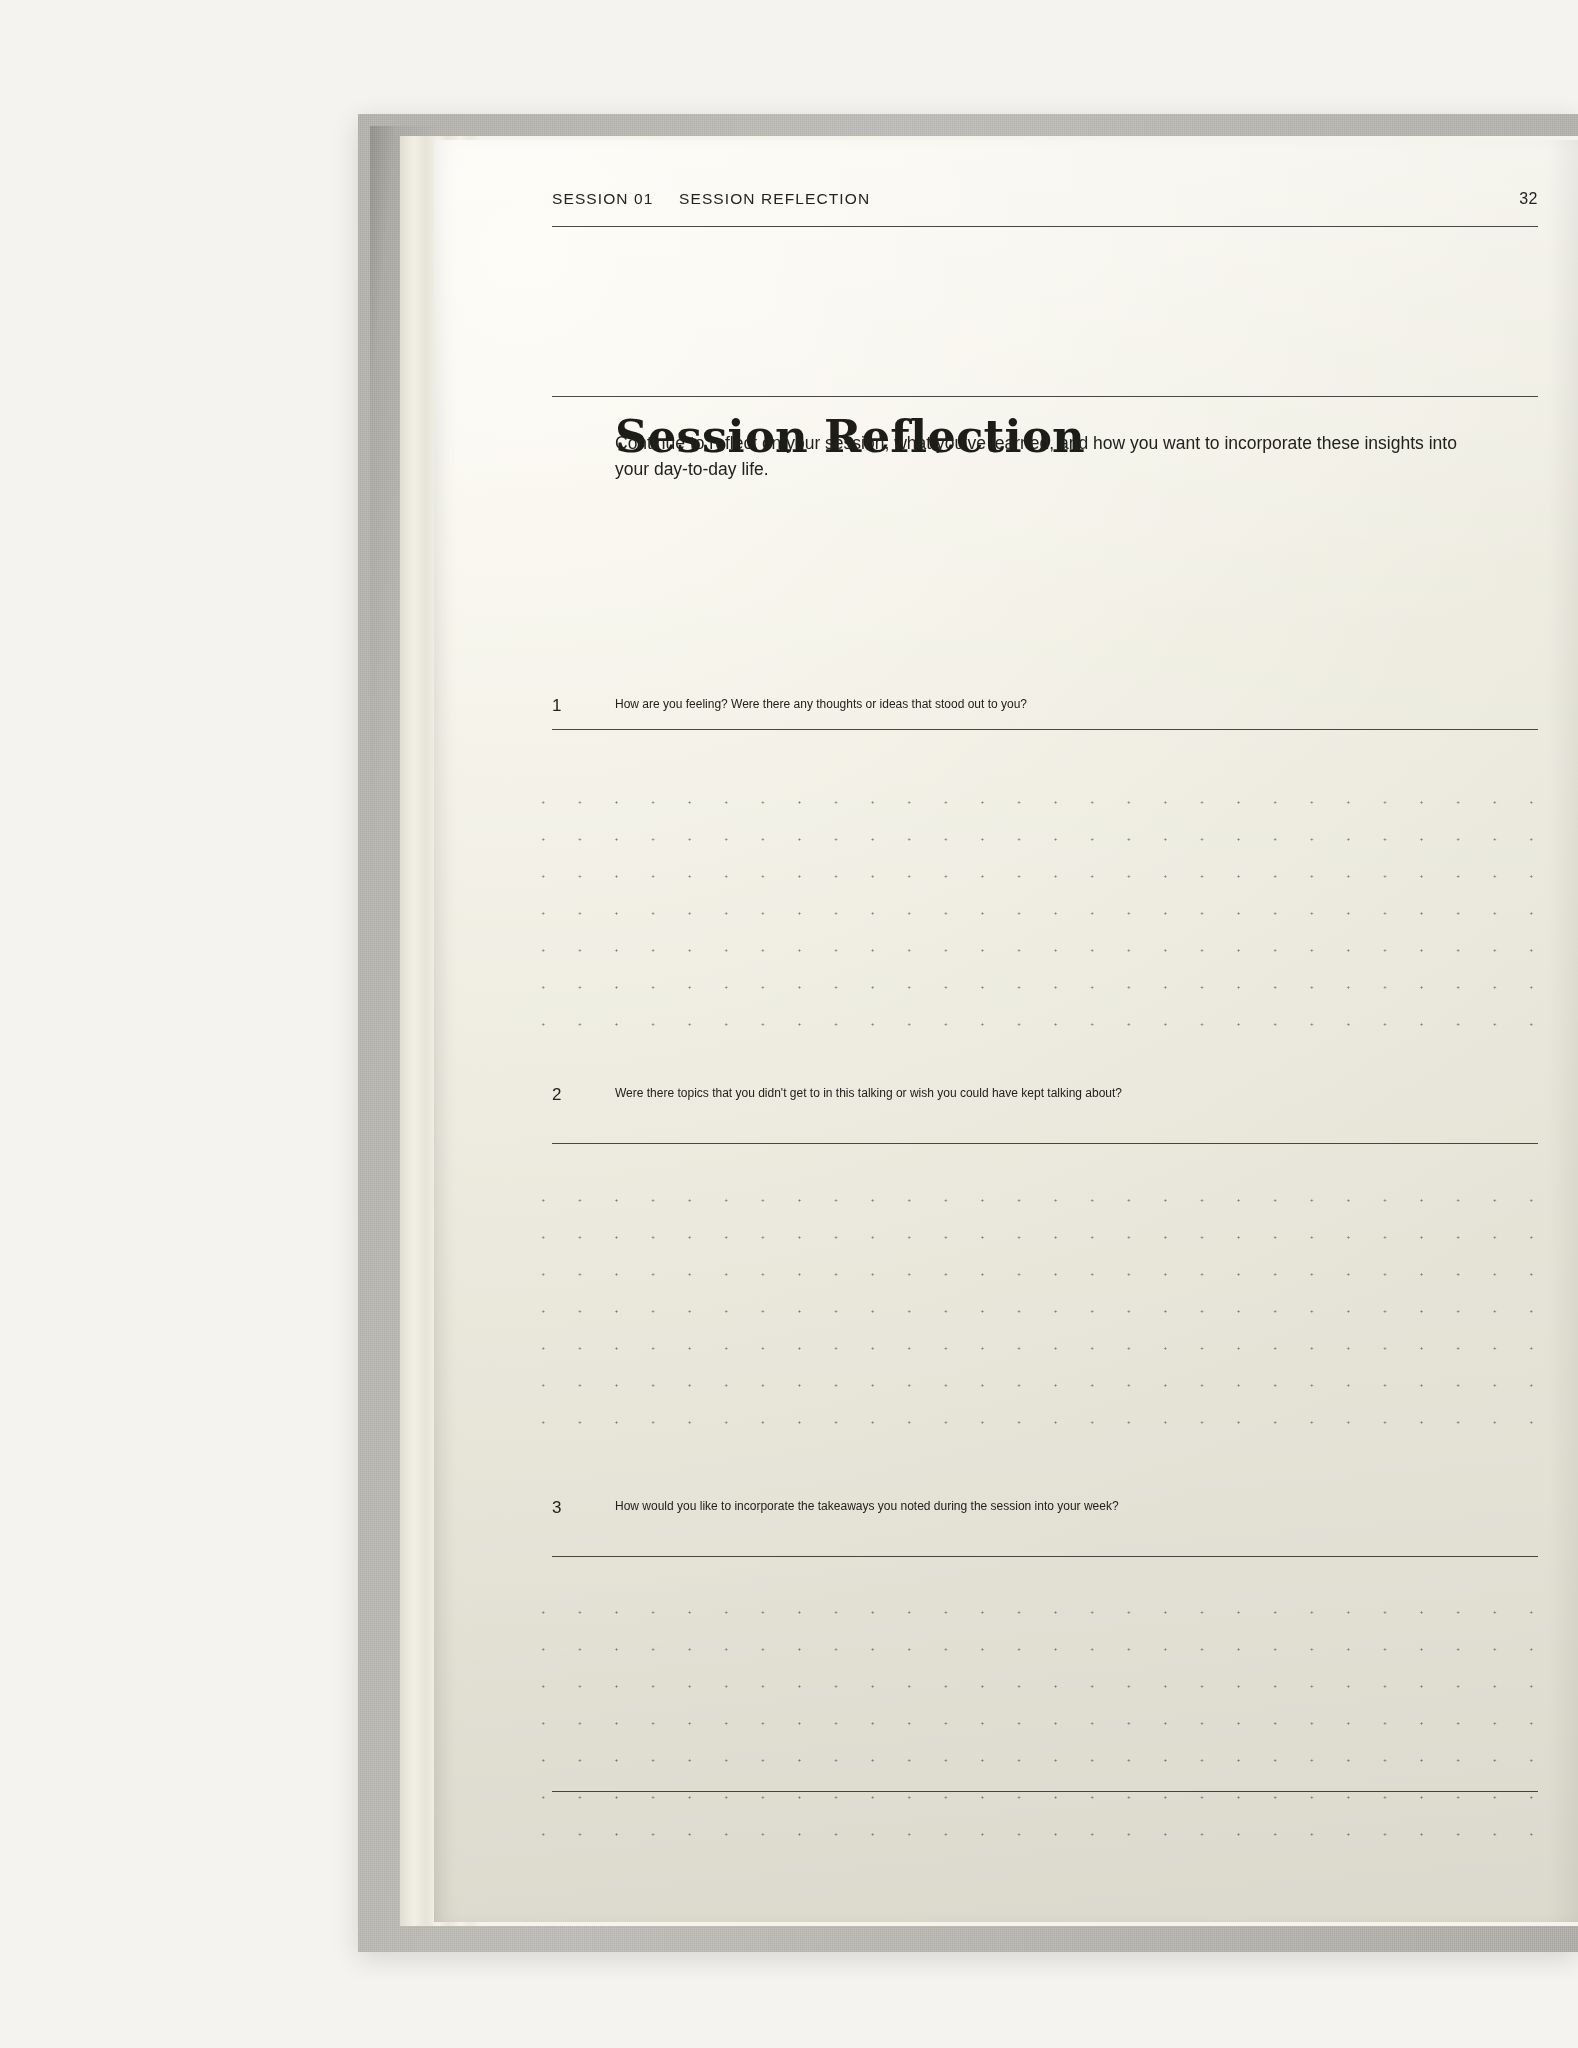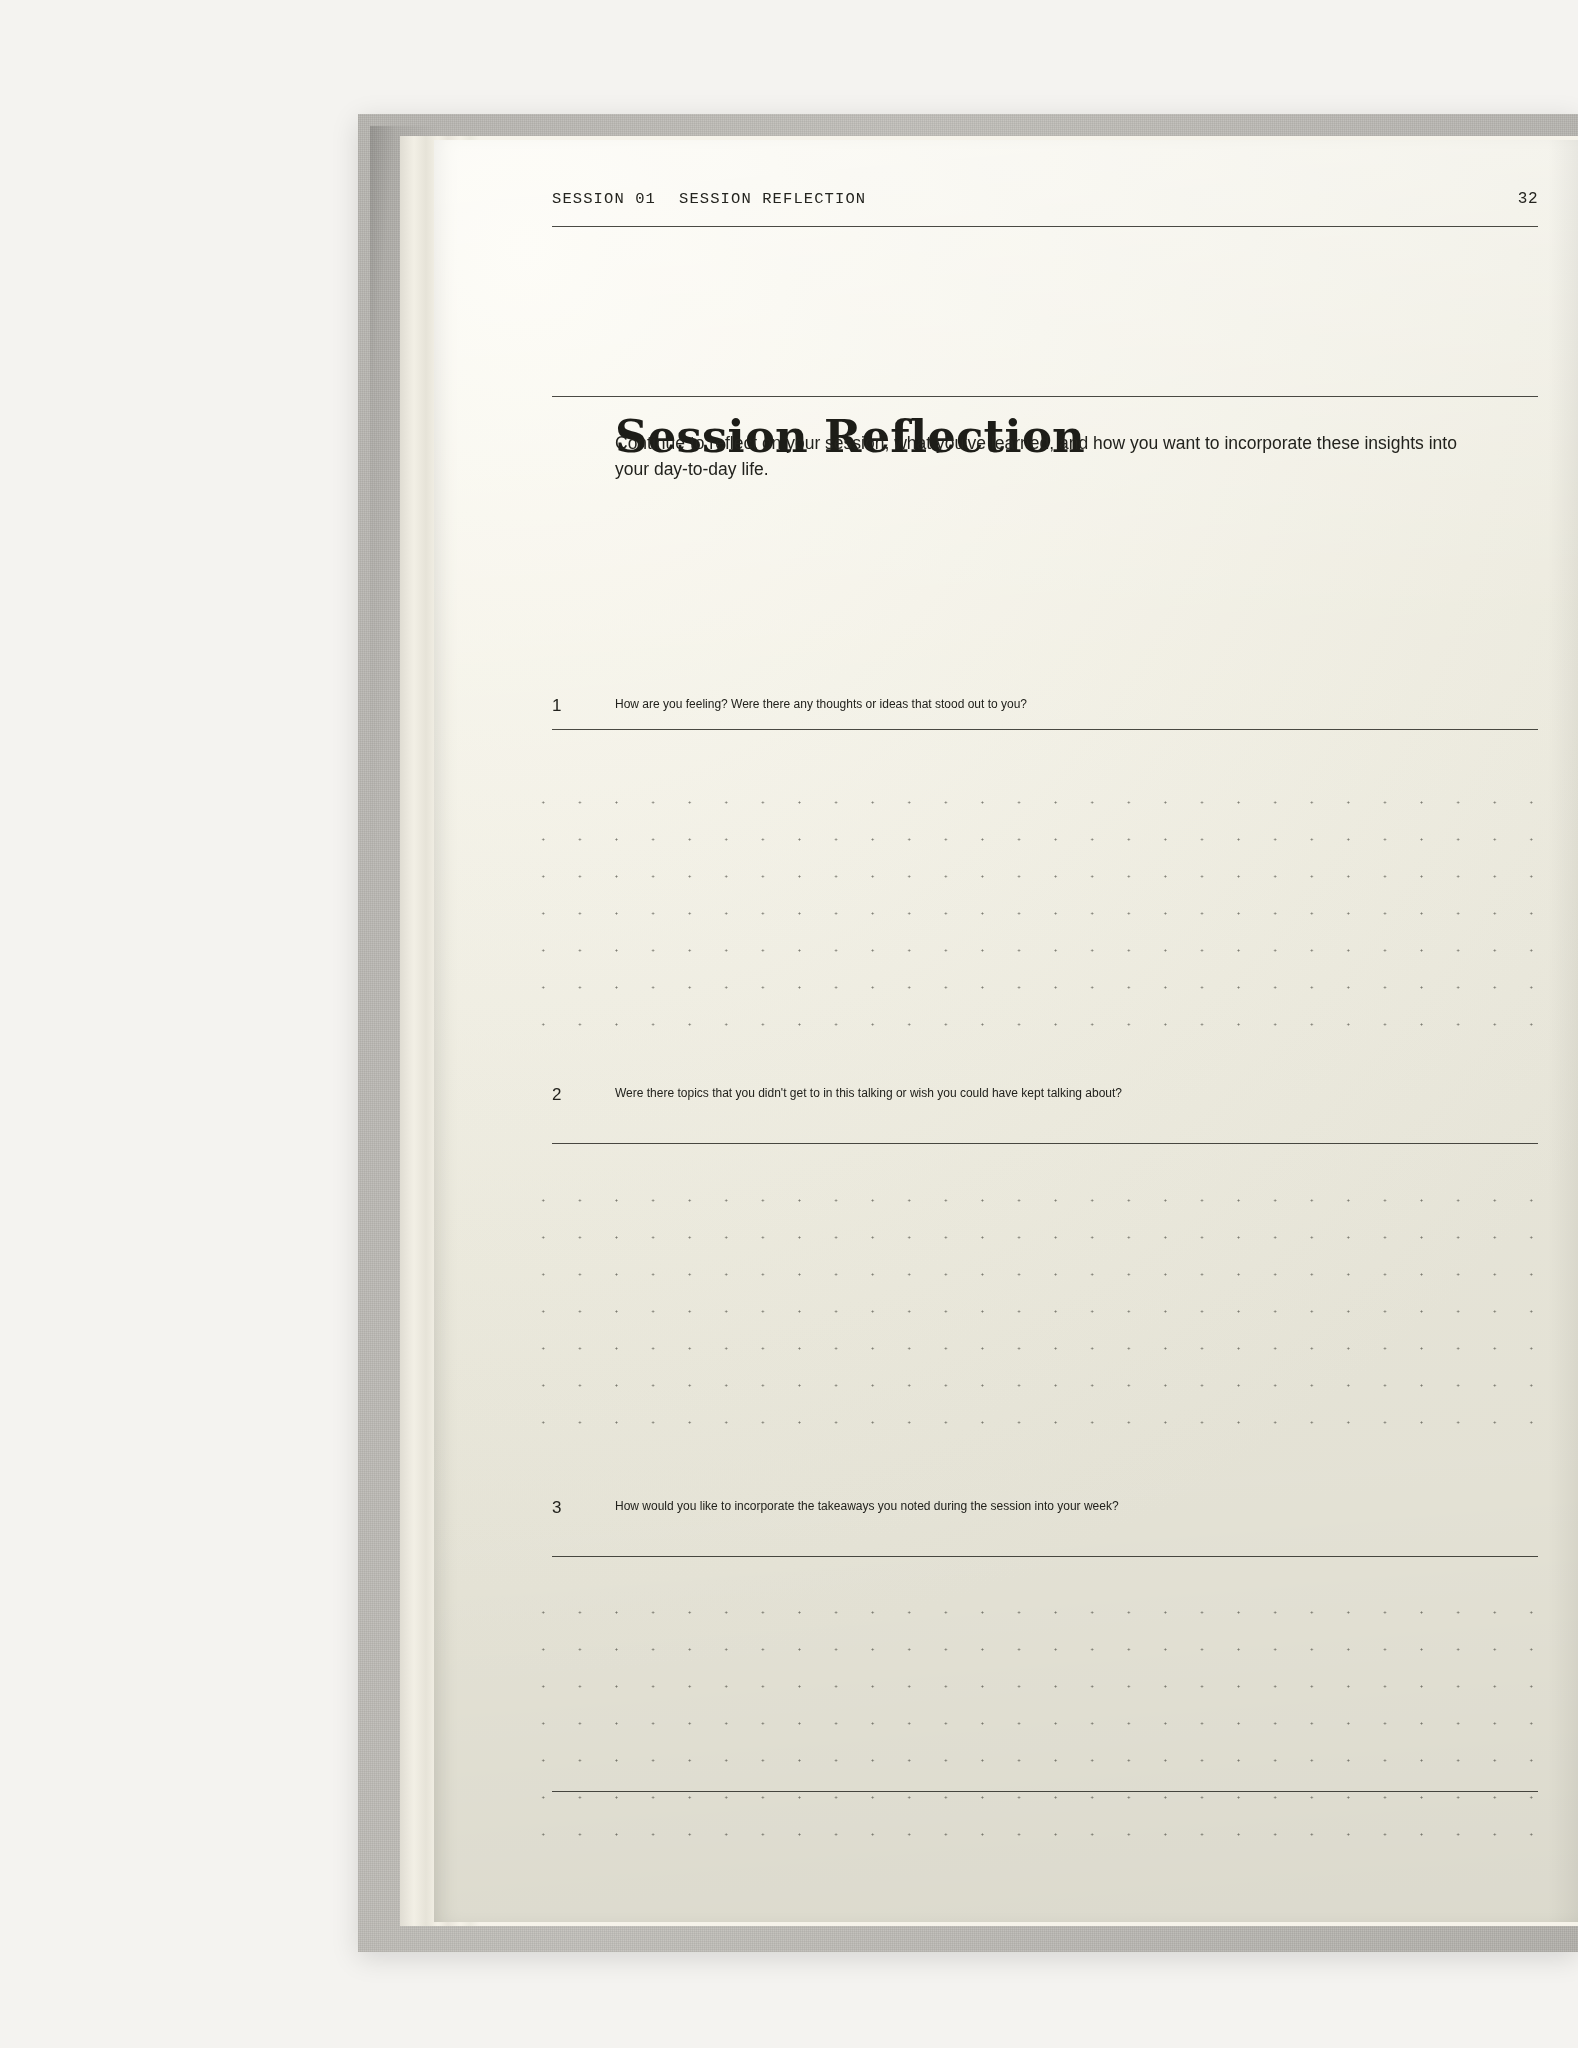--- a/index.html
+++ b/index.html
@@ -80,21 +80,21 @@
     color: #20201c;
   }
 
   .runhead {
     position: absolute;
     top: 50px;
     left: 32px;
     right: 0;
     display: flex;
     align-items: baseline;
-    font-family: Liberation Mono, monospace;
+    font-family: Liberation Sans, sans-serif;
     font-size: 15.5px;
     letter-spacing: 1.1px;
     color: #24241f;
   }
   .runhead .sess { width: 127px; }
   .runhead .title { flex: 1; }
   .runhead .pageno {
     font-size: 16px;
     letter-spacing: 0.5px;
   }

